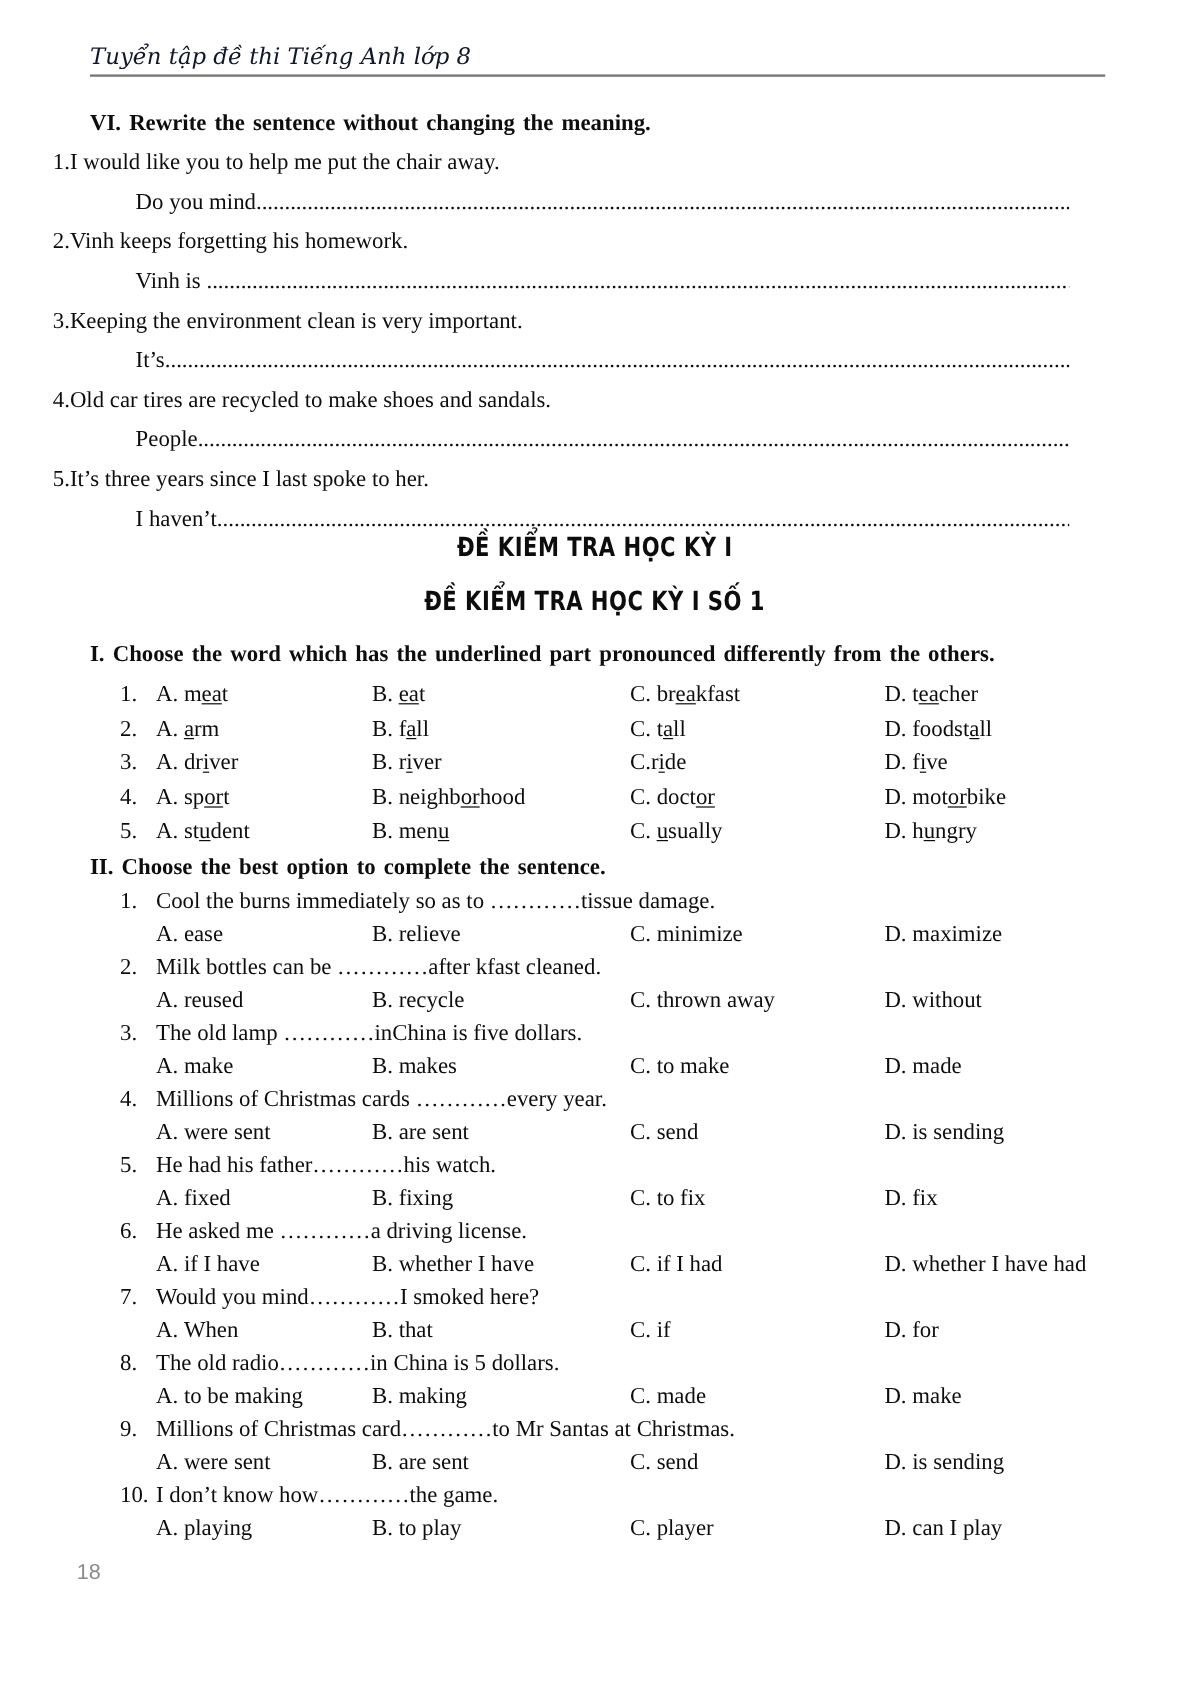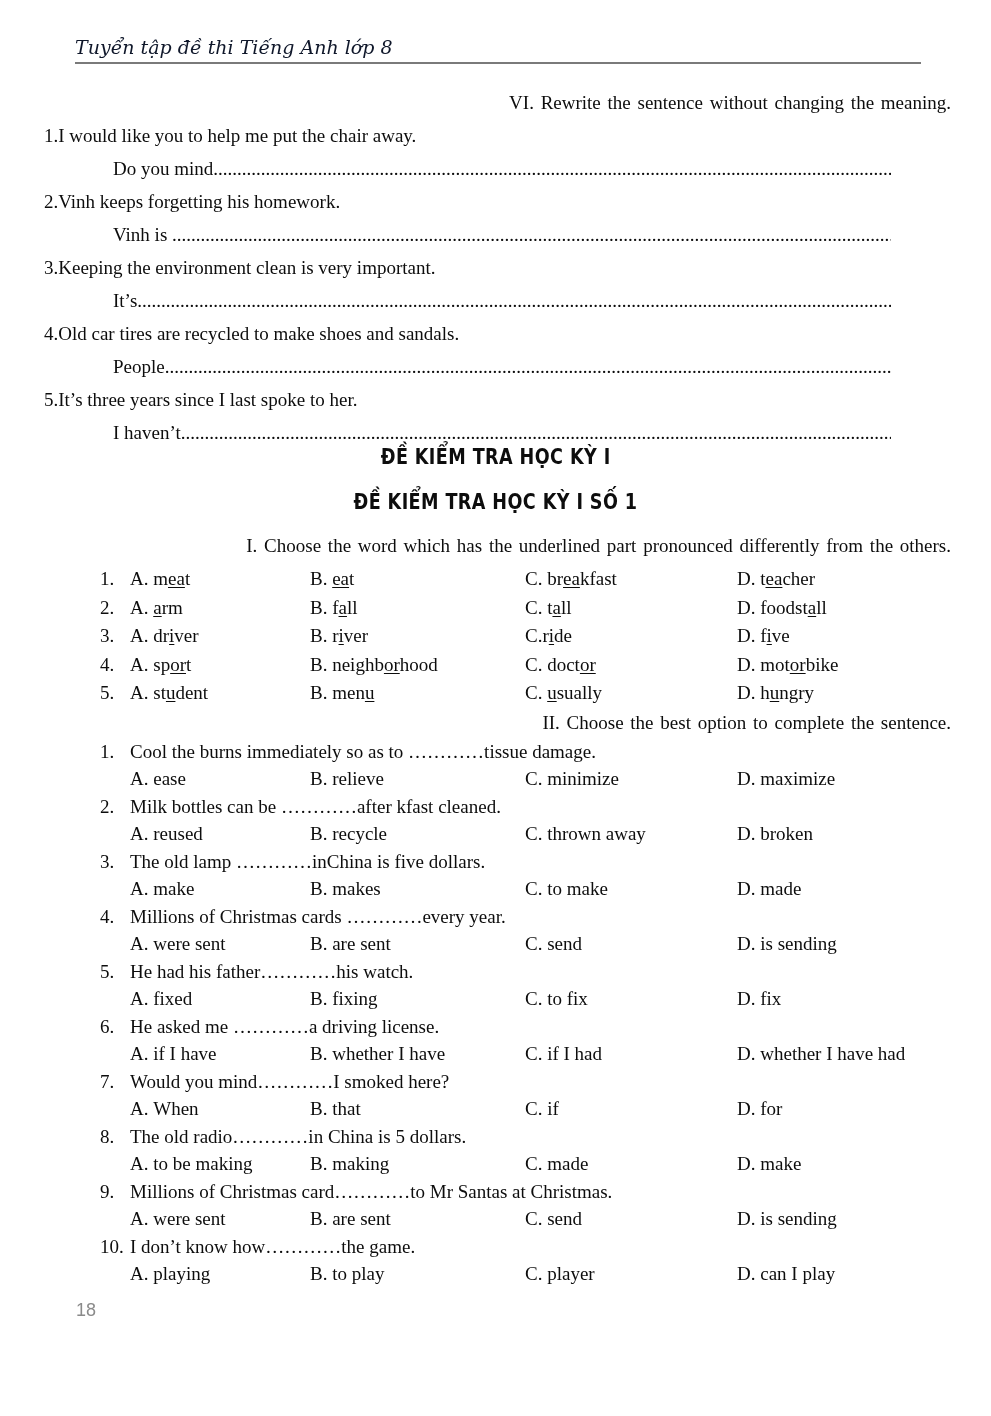--- a/index.html
+++ b/index.html
@@ -22,25 +22,24 @@
   .header-title {
     font-family:"DejaVu Serif", serif;
     font-style:italic;
     color:#0f172a;
     font-size:19px;
     line-height:22px;
   }
 
   
   .sec-title {
-    font-weight:normal;
+    font-weight:bold;
     margin-left:75px;
     margin-right:40px;
     word-spacing:2px;
-    text-align:right;
   }
   .sec-title.vi { margin-top:22px; line-height:33px; }
   .sec-title.s1 { line-height:30px; margin-top:14px; }
   .sec-title.s2 { line-height:28px; margin-top:1px; }
 
   
   .vi-sentence { margin-left:44px; line-height:33px; }
   .vi-answer {
     margin-left:113px; margin-right:100px;
     line-height:33px; display:flex; align-items:baseline;
@@ -86,21 +85,21 @@
   .q-opts {
     display:grid;
     grid-template-columns:180px 215px 212px 1fr;
     margin-left:130px; margin-right:6px;
     line-height:27.5px;
   }
 
   
   .page-number {
     position:absolute;
-    left:76px; top:1264px;
+    left:64px; top:1264px;
     font-family:"Liberation Sans", sans-serif;
     font-size:18px;
     color:#8a8a8a;
   }
 </style>
 </head>
 <body>
 
 <div class="page">
 
@@ -193,21 +192,21 @@
         <span class="q-opt"><span class="opt-label">A.&nbsp;</span><span class="opt-text">ease</span></span>
         <span class="q-opt"><span class="opt-label">B.&nbsp;</span><span class="opt-text">relieve</span></span>
         <span class="q-opt"><span class="opt-label">C.&nbsp;</span><span class="opt-text">minimize</span></span>
         <span class="q-opt"><span class="opt-label">D.&nbsp;</span><span class="opt-text">maximize</span></span>
       </div>
       <div class="q-line"><span class="qnum">2.</span><span class="q-text">Milk bottles can be …………after kfast cleaned.</span></div>
       <div class="q-opts">
         <span class="q-opt"><span class="opt-label">A.&nbsp;</span><span class="opt-text">reused</span></span>
         <span class="q-opt"><span class="opt-label">B.&nbsp;</span><span class="opt-text">recycle</span></span>
         <span class="q-opt"><span class="opt-label">C.&nbsp;</span><span class="opt-text">thrown away</span></span>
-        <span class="q-opt"><span class="opt-label">D.&nbsp;</span><span class="opt-text">broken</span></span>
+        <span class="q-opt"><span class="opt-label">D.&nbsp;</span><span class="opt-text">without</span></span>
       </div>
       <div class="q-line"><span class="qnum">3.</span><span class="q-text">The old lamp …………inChina is five dollars.</span></div>
       <div class="q-opts">
         <span class="q-opt"><span class="opt-label">A.&nbsp;</span><span class="opt-text">make</span></span>
         <span class="q-opt"><span class="opt-label">B.&nbsp;</span><span class="opt-text">makes</span></span>
         <span class="q-opt"><span class="opt-label">C.&nbsp;</span><span class="opt-text">to make</span></span>
         <span class="q-opt"><span class="opt-label">D.&nbsp;</span><span class="opt-text">made</span></span>
       </div>
       <div class="q-line"><span class="qnum">4.</span><span class="q-text">Millions of Christmas cards …………every year.</span></div>
       <div class="q-opts">

